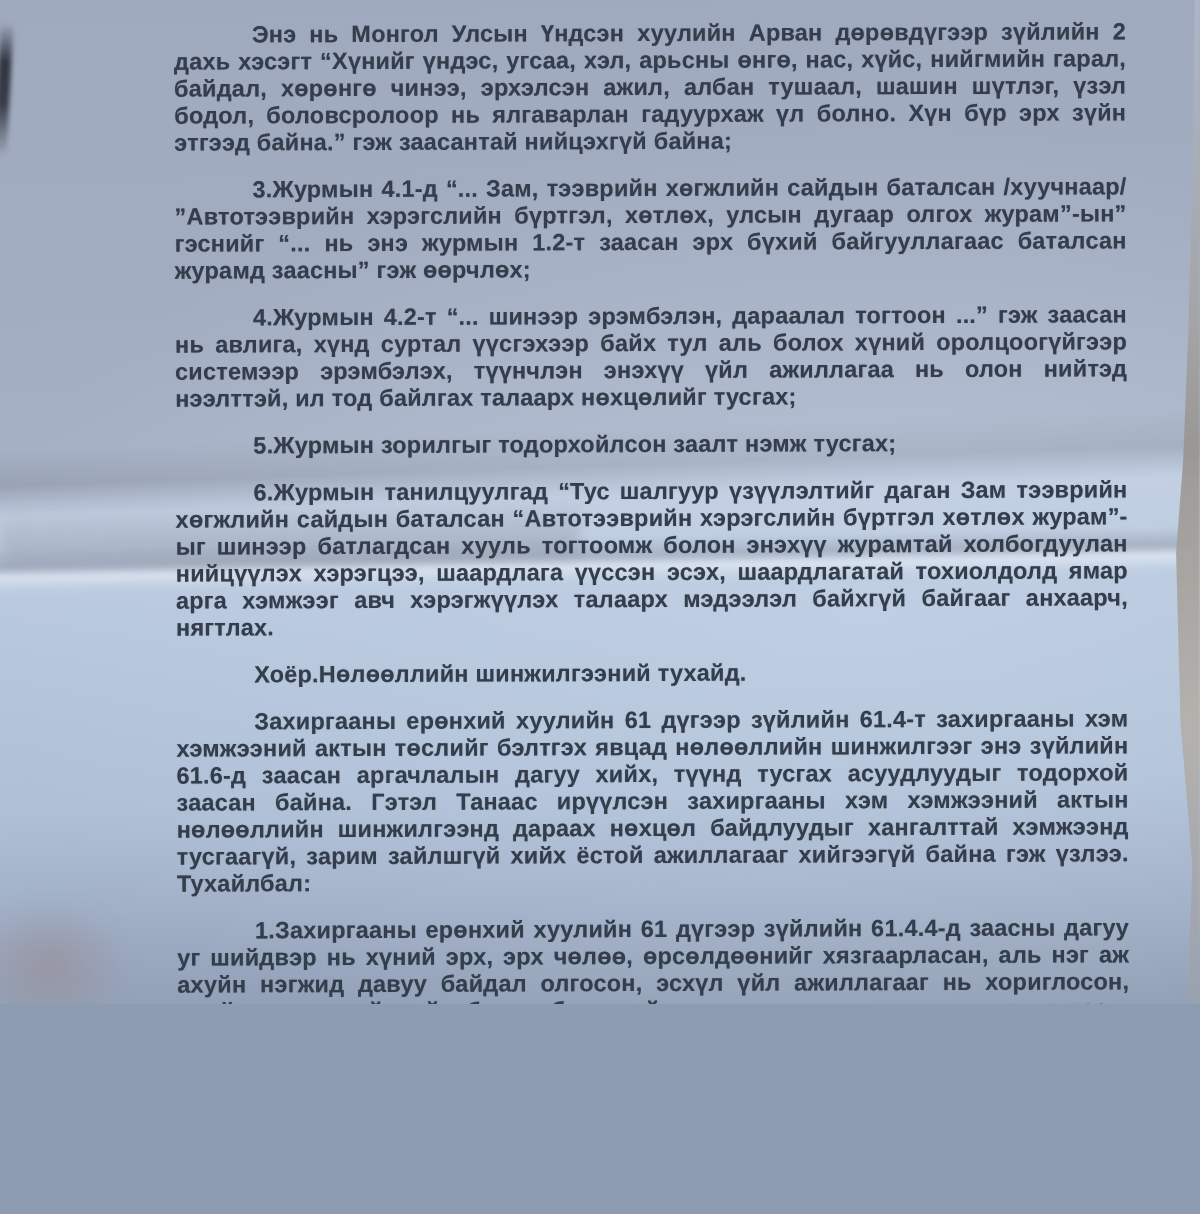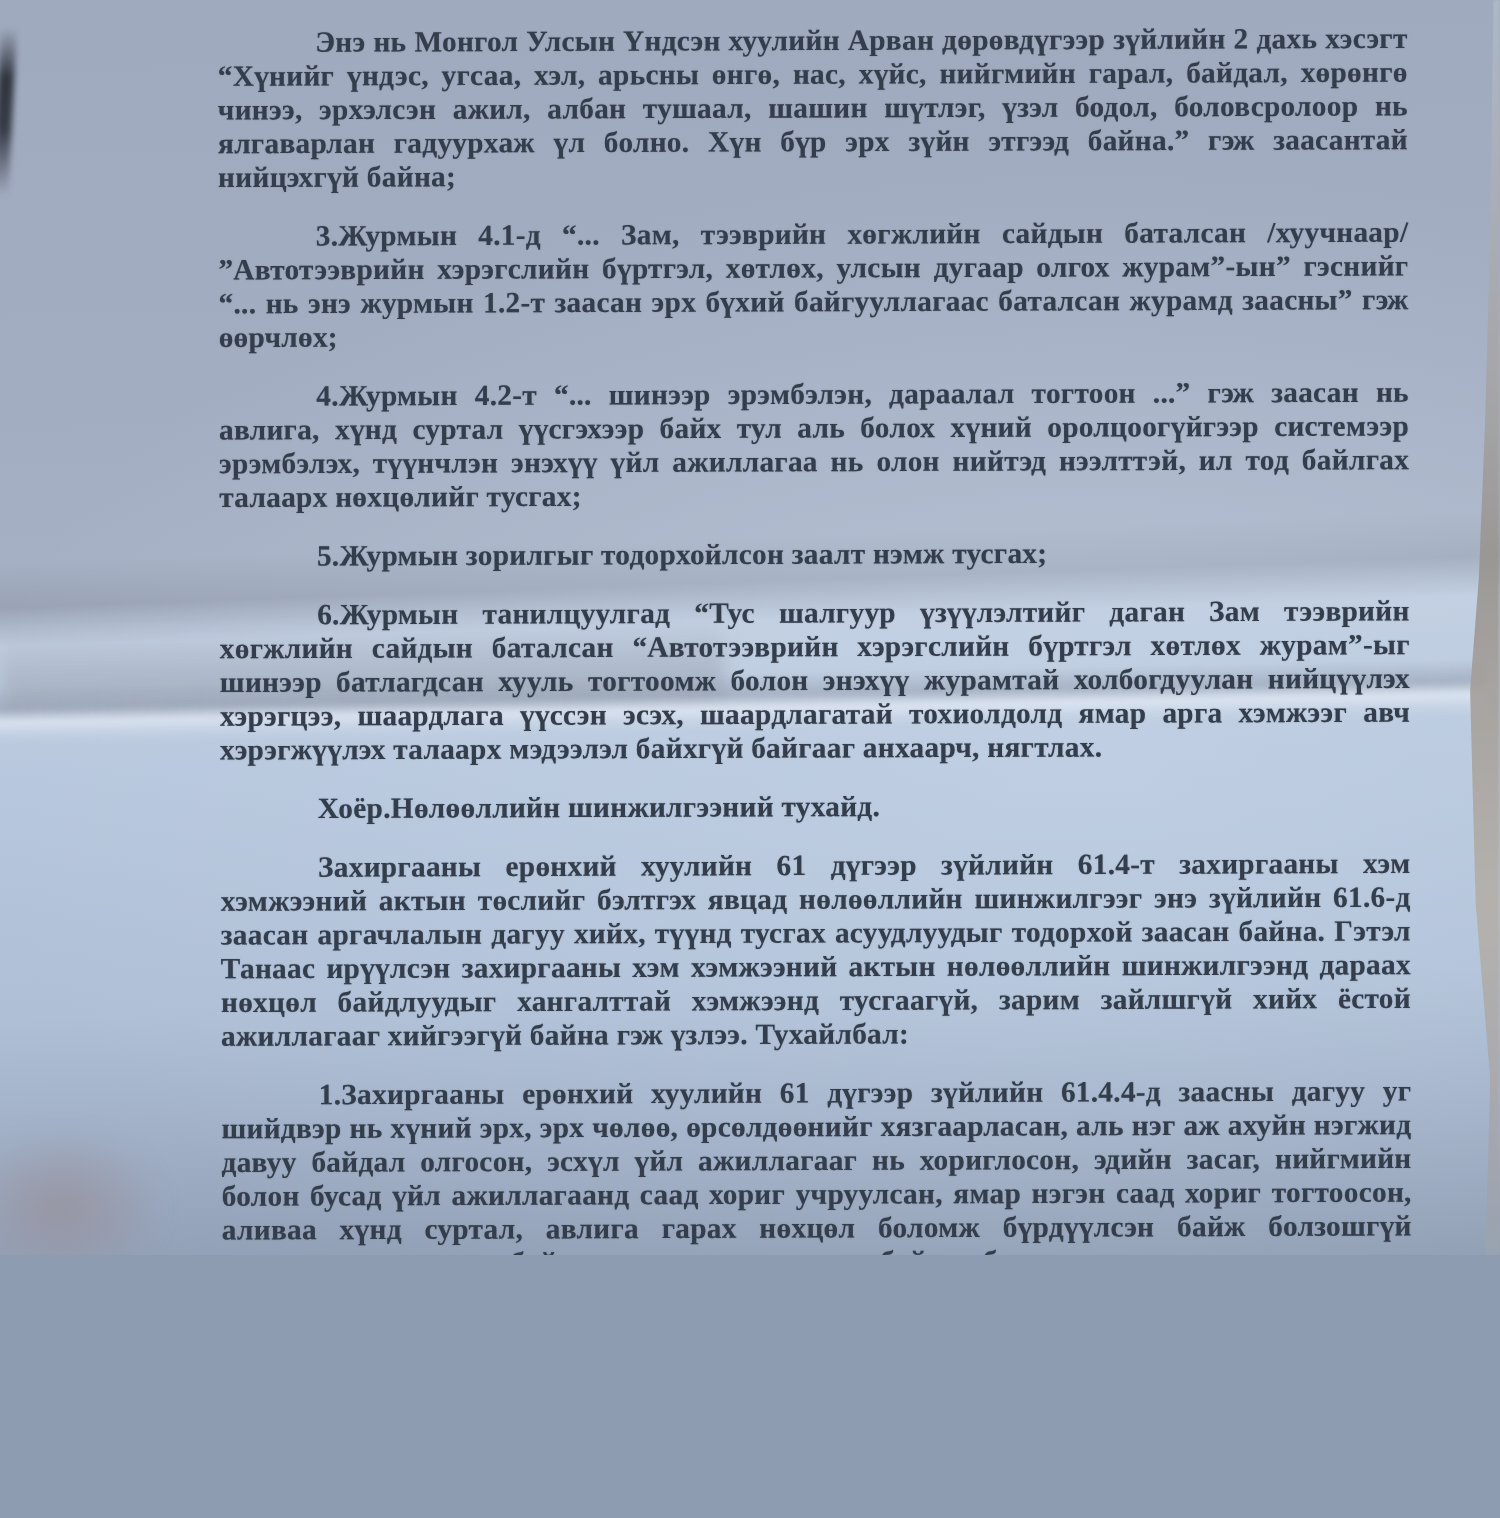--- a/index.html
+++ b/index.html
@@ -12,21 +12,20 @@
   .photo {
     position: relative;
     width: 1200px; height: 1004px;
     overflow: hidden;
     background:
       radial-gradient(120% 80% at 72% 62%, rgba(200,214,232,0.50), rgba(200,214,232,0) 62%),
       linear-gradient(178deg,
         #a0aabf 0%, #a3adc2 30%, #a6b0c4 43%,
         #99a3b5 46.5%, #c0cde0 49.5%,
         #b7c7dd 60%, #aebfd6 78%, #97a5bc 94%, #8e9cb2 100%);
-    font-family: Liberation Serif, serif;
   }
   
   .right-backdrop {
     position: absolute; top: 0; right: 0; bottom: 0; width: 26px;
     background: linear-gradient(to bottom,
       #aeb8c9 0%, #a6a5a6 30%, #989490 45%, #a7a29c 58%,
       #b4afa8 72%, #a9a8ab 86%, #9aa2b0 100%);
     clip-path: polygon(100% 0, 100% 100%, 55% 100%, 70% 86%, 25% 72%,
                        8% 55%, 35% 46%, 55% 33%, 70% 18%, 80% 0);
     filter: blur(1.2px);

